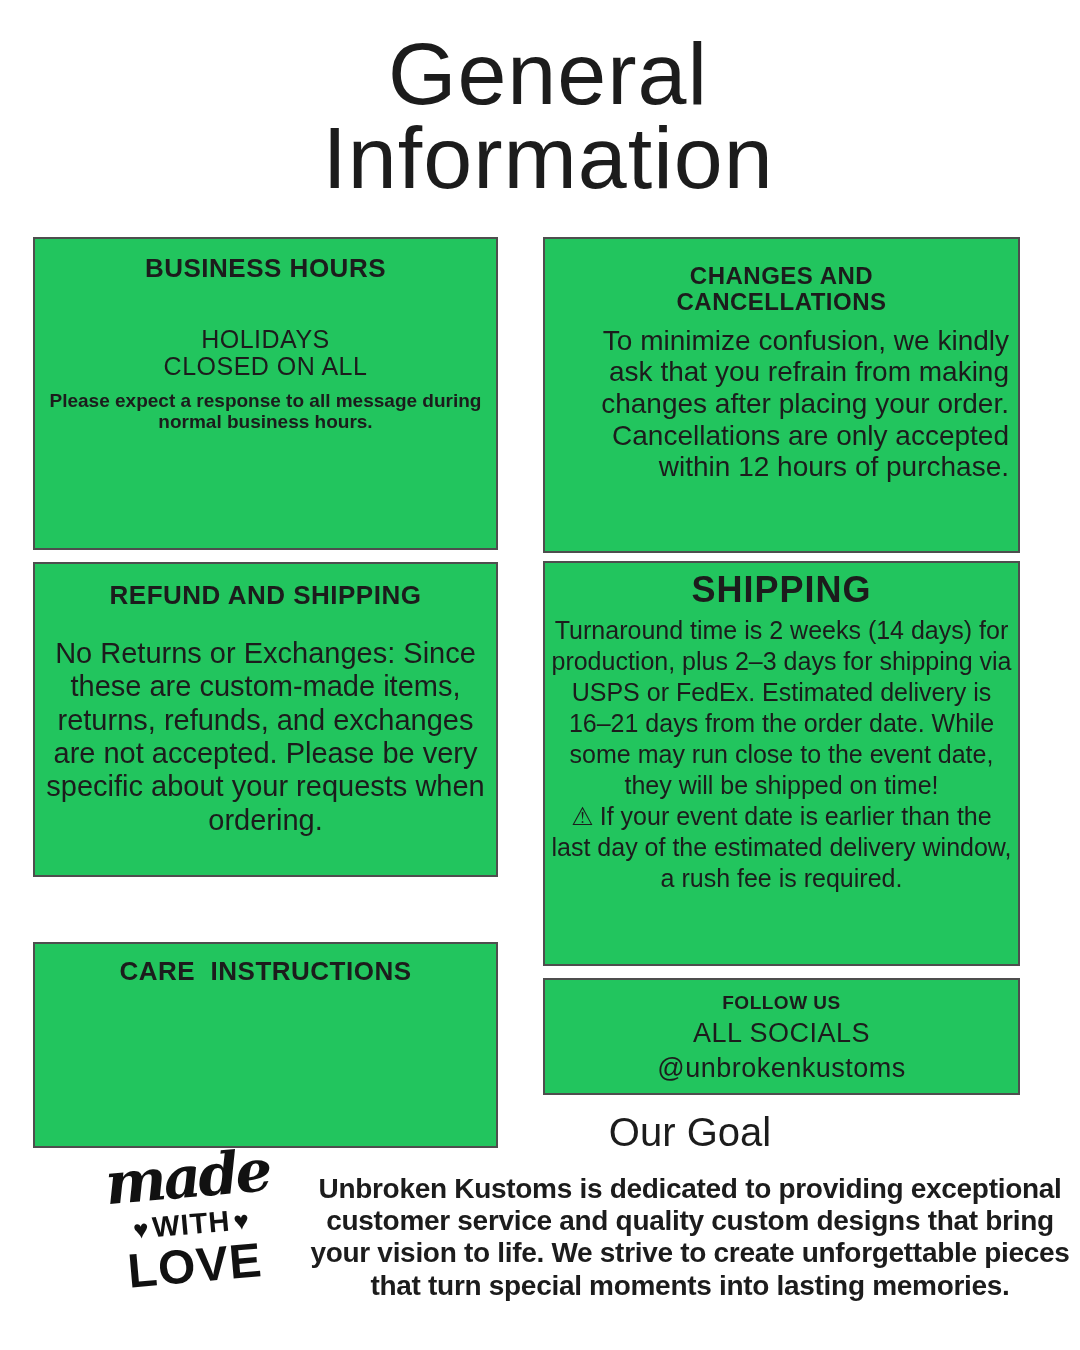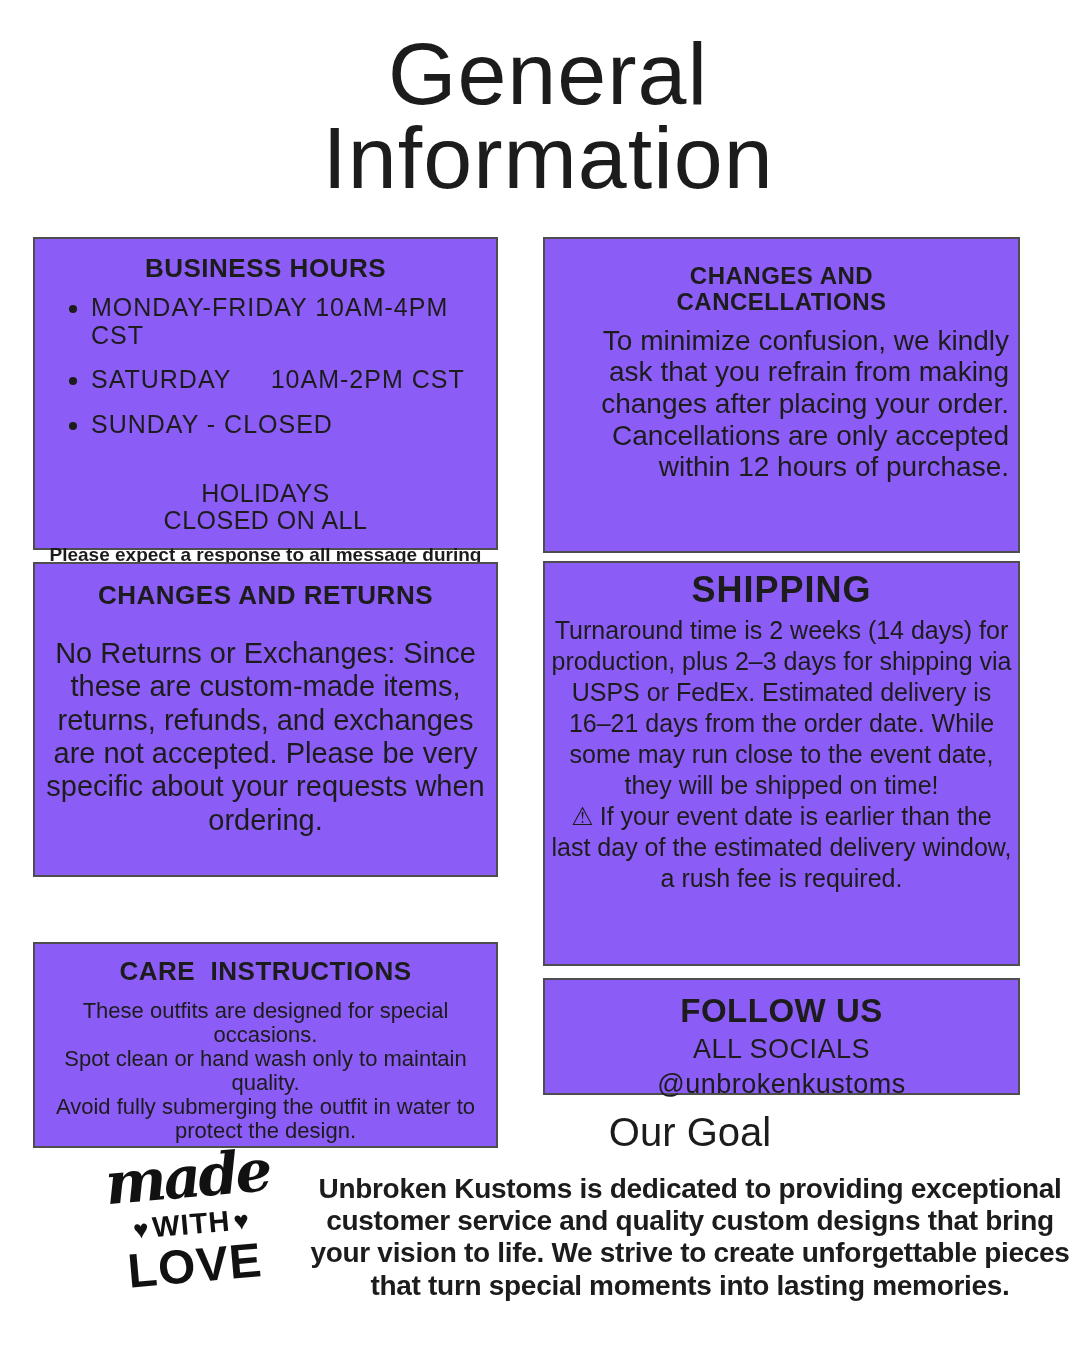--- a/index.html
+++ b/index.html
@@ -14,21 +14,21 @@
   .title {
     position:absolute; top:24px; left:0; width:100%;
     margin:8px; text-align:center;
     font-size:88px; font-weight:400; line-height:0.95; letter-spacing:1px;
   }
   .title span { display:block; }
 
   .box {
     position:absolute; box-sizing:border-box;
     border:2px solid var(--border,#4e4e4e);
-    background:#8b5cf6;
+    background:#22c55e;
   }
   .box h2 { margin:0; text-align:center; font-weight:700; letter-spacing:0.5px; }
 
   
   .box-hours { left:33px; top:237px; width:465px; height:313px; padding:12px 10px; }
   .box-hours h2 { font-size:26px; margin-top:2px; }
   .hours-list { margin:10px 0 0; padding-left:46px; }
   .hours-list li {
     font-size:25px; letter-spacing:1px; line-height:1.1;
     margin-bottom:17px; white-space:pre-wrap;
@@ -58,21 +58,21 @@
   .ship-warning { margin-top:0; }
   .warning-icon { margin-right:6px; }
 
   
   .box-care { left:33px; top:942px; width:465px; height:206px; padding:12px 4px; }
   .box-care h2 { font-size:26px; white-space:pre-wrap; }
   .care-lines { margin-top:12px; text-align:center; font-size:22px; line-height:1.09; }
 
   
   .box-follow { left:543px; top:978px; width:477px; height:117px; padding:12px 8px; }
-  .box-follow h2 { font-size:33px; }
+  .box-follow h2 { font-size:19px; }
   .follow-line { text-align:center; font-size:27px; line-height:1.2; letter-spacing:0.5px; margin-top:3px; }
 
   
   .goal { position:absolute; left:300px; top:1110px; width:780px; text-align:center; }
   .goal h2 { margin:0; font-size:40px; font-weight:400; letter-spacing:0px; }
   .goal-body { margin:18px auto 0; font-weight:700; font-size:28px; line-height:1.15; letter-spacing:-0.3px; max-width:760px; }
 
   
   .logo {
     position:absolute; left:86px; top:1150px; width:210px;
@@ -92,60 +92,50 @@
 
 <div class="page">
 
   <h1 class="title">
     <span>General</span>
     <span>Information</span>
   </h1>
 
   <section class="box box-hours">
     <h2>BUSINESS HOURS</h2>
-    <ul class="hours-list">
-      <li>MONDAY-FRIDAY 10AM-4PM CST</li>
-      <li>SATURDAY     10AM-2PM CST</li>
-      <li>SUNDAY - CLOSED</li>
-    </ul>
     <div class="closed-note">
       <span>HOLIDAYS</span>
       <span>CLOSED ON ALL</span>
     </div>
     <p class="response-note">Please expect a response to all message during normal business hours.</p>
   </section>
 
   <section class="box box-changes">
     <h2>
       <span>CHANGES AND</span>
       <span>CANCELLATIONS</span>
     </h2>
     <p class="changes-body">To minimize confusion, we kindly ask that you refrain from making changes after placing your order. Cancellations are only accepted within 12 hours of purchase.</p>
   </section>
 
   <section class="box box-refund">
-    <h2>CHANGES AND RETURNS</h2>
+    <h2>REFUND AND SHIPPING</h2>
     <p class="refund-body">No Returns or Exchanges: Since these are custom-made items, returns, refunds, and exchanges are not accepted. Please be very specific about your requests when ordering.</p>
   </section>
 
   <section class="box box-shipping">
     <h2>SHIPPING</h2>
     <p class="ship-body">Turnaround time is 2 weeks (14 days) for production, plus 2–3 days for shipping via USPS or FedEx. Estimated delivery is 16–21 days from the order date. While some may run close to the event date, they will be shipped on time!</p>
     <p class="ship-warning">
       <span class="warning-icon">⚠</span><span>If your event date is earlier than the last day of the estimated delivery window, a rush fee is required.</span>
     </p>
   </section>
 
   <section class="box box-care">
     <h2>CARE  INSTRUCTIONS</h2>
-    <div class="care-lines">
-      <div>These outfits are designed for special occasions.</div>
-      <div>Spot clean or hand wash only to maintain quality.</div>
-      <div>Avoid fully submerging the outfit in water to protect the design.</div>
-    </div>
   </section>
 
   <section class="box box-follow">
     <h2>FOLLOW US</h2>
     <div class="follow-line">ALL SOCIALS</div>
     <div class="follow-line">@unbrokenkustoms</div>
   </section>
 
   <section class="goal">
     <h2>Our Goal</h2>

